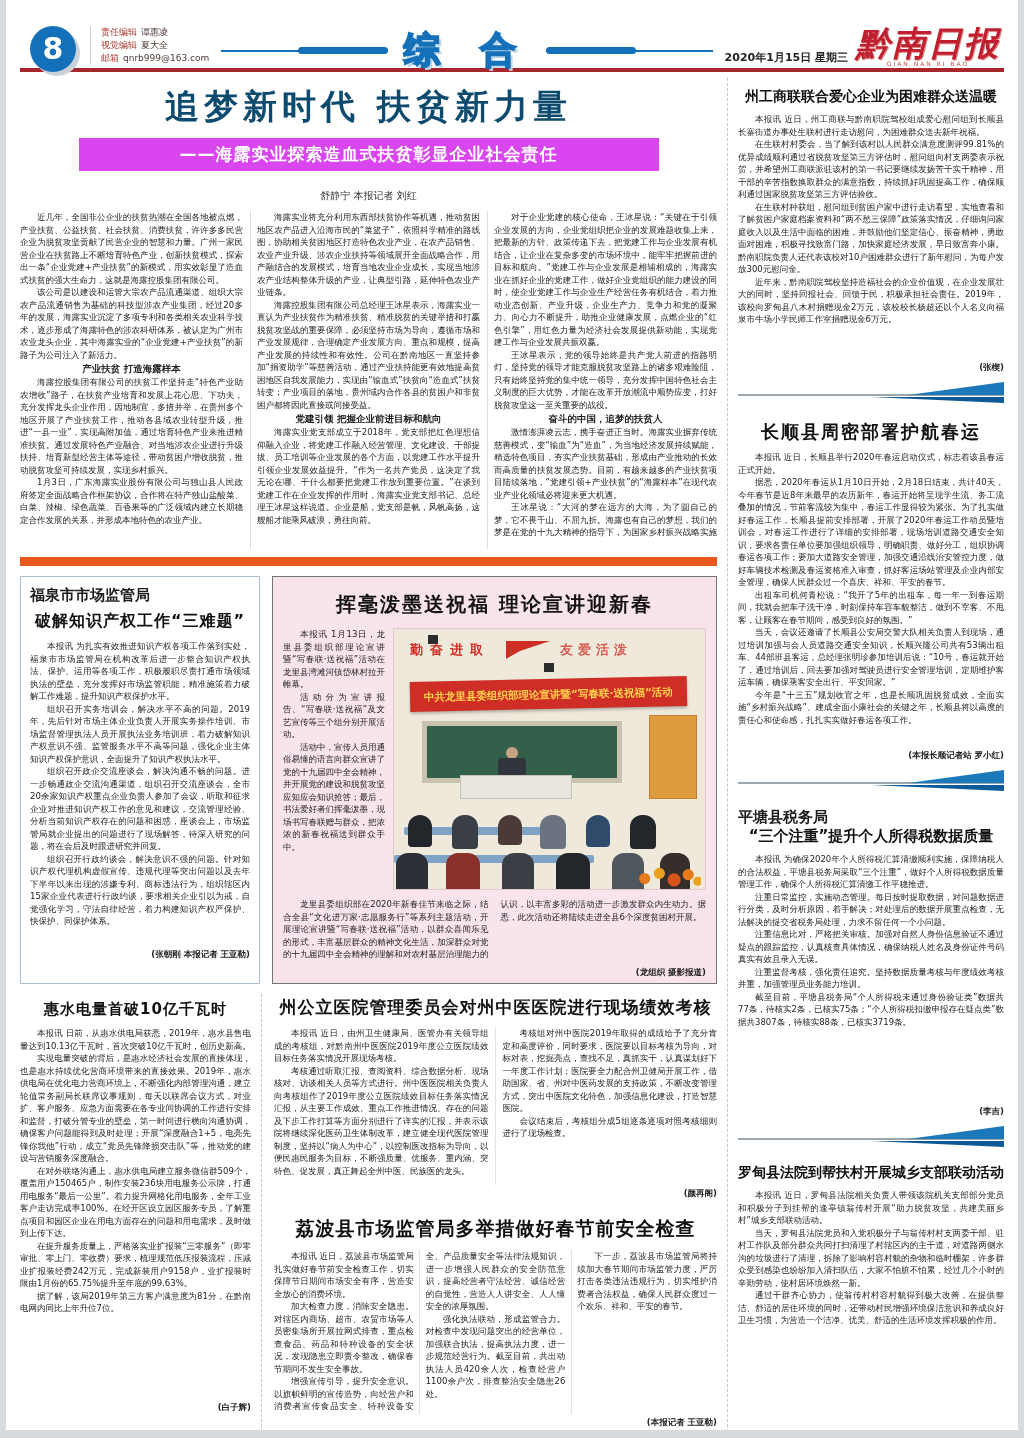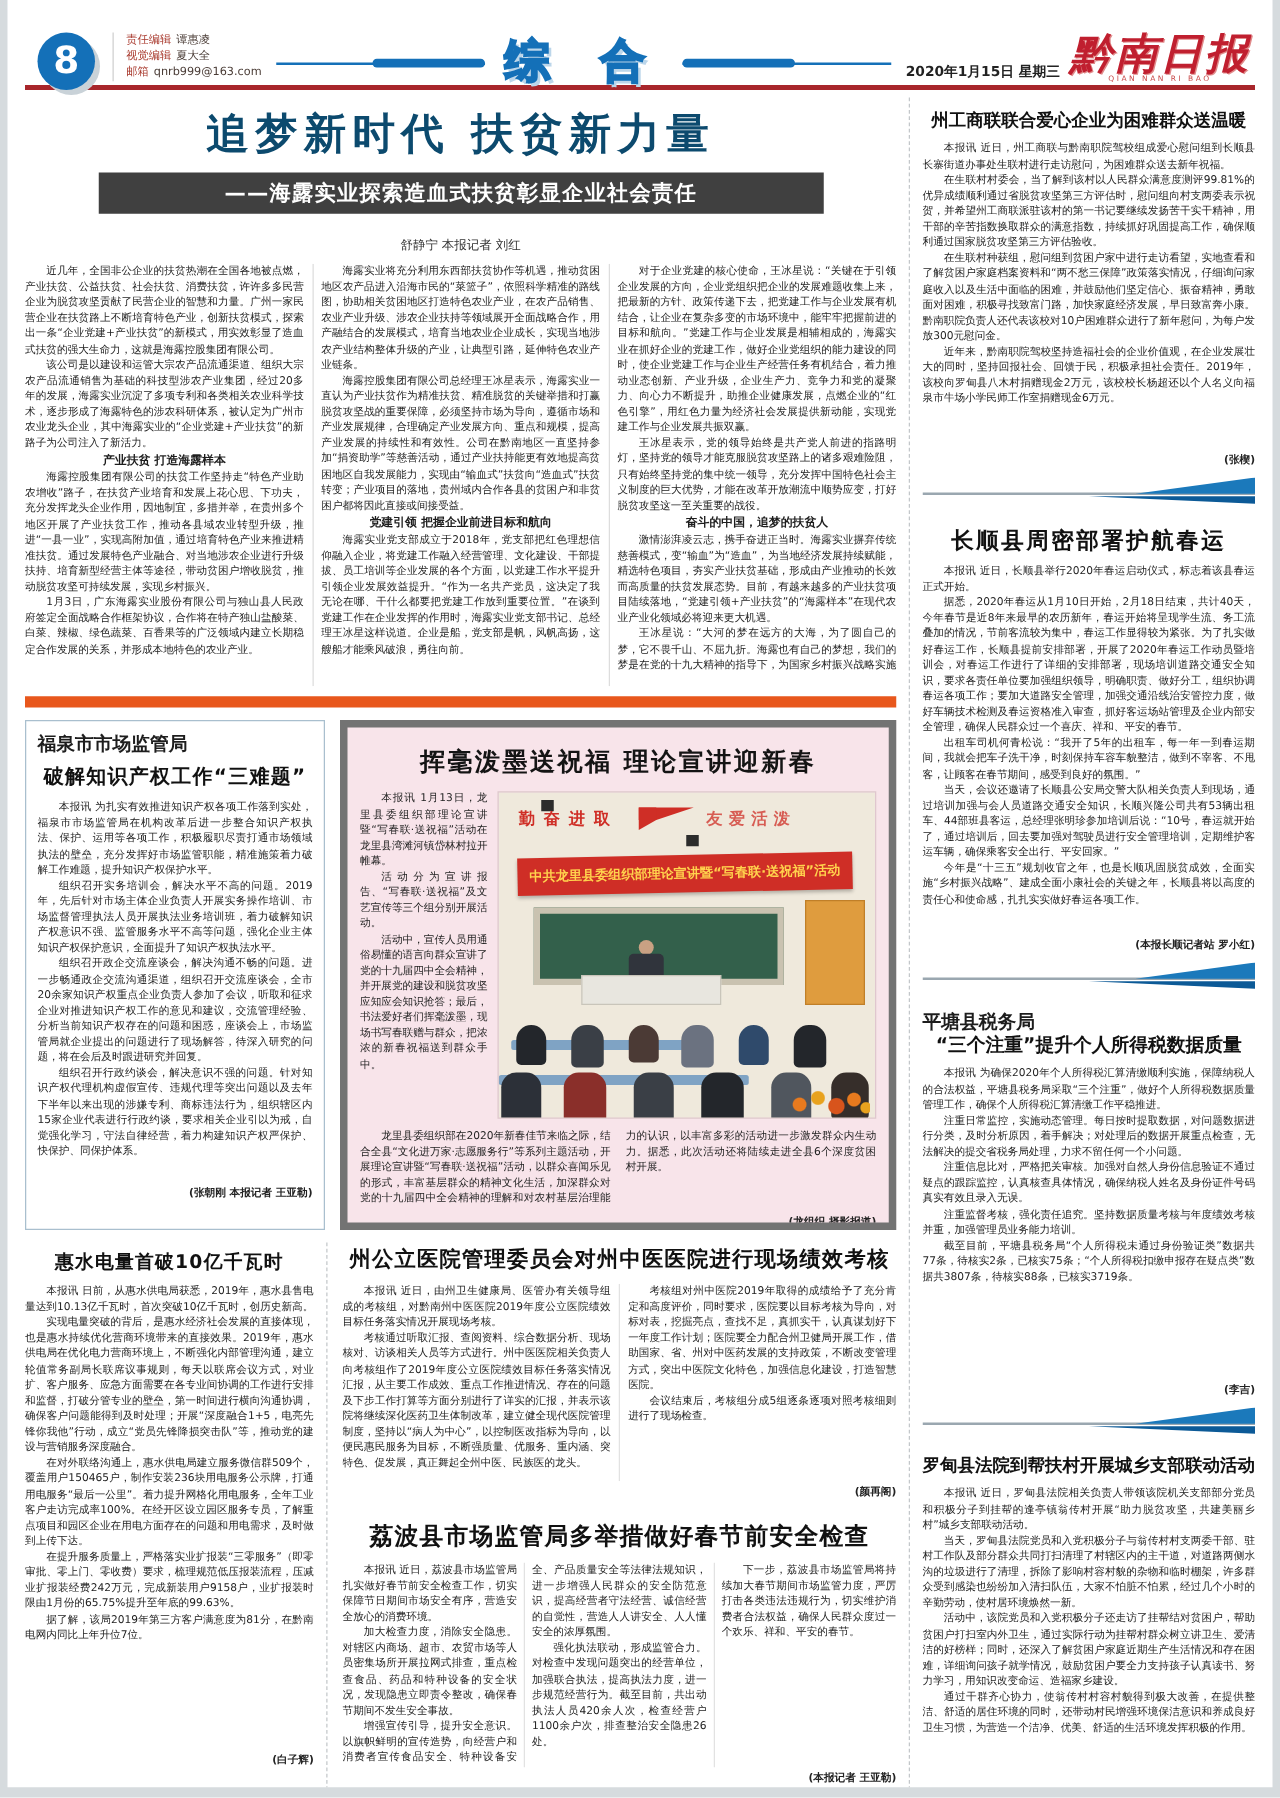--- a/index.html
+++ b/index.html
@@ -29,38 +29,38 @@
   .masthead .py { font-size:6px; color:#c84a4a; letter-spacing:2px; }
   .redrule { height:4px; background:#a8262b; margin-top:4px; }
 
   
   .content { display:flex; margin-top:6px; }
   .main { width:712px; }
   .sidebar { flex:1; margin-left:10px; border-left:1px dashed #c3c7ca; padding-left:10px; }
 
   
   .feat-title { text-align:center; font-size:34px; font-weight:900; letter-spacing:5px; color:#0c4a6e; margin-top:6px; }
-  .feat-band { margin:8px auto 0; width:580px; background:#404040; color:#fff; font-size:17px; font-weight:bold;
+  .feat-band { margin:8px auto 0; width:580px; background:#d946ef; color:#fff; font-size:17px; font-weight:bold;
                text-align:center; padding:5px 0; letter-spacing:1px; }
   .feat-byline { text-align:center; font-size:10px; color:#333; margin-top:18px; }
   .feat-body { margin-top:8px; height:338px; overflow:hidden; column-count:3; column-gap:14px; column-fill:auto;
                column-rule:1px solid #ddd; }
   .para { font-size:8.5px; line-height:12.5px; color:#232323; text-align:justify; text-indent:2em; }
   .subhead { font-size:9.5px; font-weight:bold; text-align:center; color:#1d1d1d; line-height:15px; }
   .orange-bar { height:9px; background:#e8571c; margin-top:8px; }
 
   
   .midrow { display:flex; margin-top:10px; height:408px; }
   .fq-box { width:240px; border:1px solid #a9bfce; padding:9px 9px 6px; overflow:hidden; }
   .kicker { font-size:15px; font-weight:bold; color:#1d1d1d; }
   .fq-head { font-size:16px; font-weight:900; text-align:center; letter-spacing:1px; margin:6px 0 8px; color:#111; }
   .fq-body { height:306px; overflow:hidden; }
   .sig { text-align:right; font-size:8.5px; font-weight:bold; color:#232323; margin-top:3px; }
 
-  .pink-box { flex:1; margin-left:12px; background:#f8e4ea; border:6px solid #737373; padding:8px 10px; overflow:hidden; }
+  .pink-box { flex:1; margin-left:12px; background:#f8e4ea; border:1px solid #737373; padding:8px 10px; overflow:hidden; }
   .pink-head { text-align:center; font-size:20px; font-weight:900; letter-spacing:2px; color:#141414; margin-top:6px; }
   .pink-top { display:flex; margin-top:10px; height:262px; }
   .pink-left { width:102px; overflow:hidden; }
   .pink-left .para { font-size:8.5px; line-height:12.5px; }
   .pink-bottom { margin-top:8px; height:66px; overflow:hidden; column-count:2; column-gap:12px; column-fill:auto; }
 
   
   .photo { flex:1; margin-left:8px; position:relative; background:#efe9dc; border:1px solid #e0c6cf; overflow:hidden; }
   .spk { position:absolute; width:10px; height:9px; background:#2c2c2c; }
   .slogans { position:absolute; top:12px; left:16px; right:8px; display:flex; align-items:center; }
@@ -317,21 +317,20 @@
         <rect x="0" y="12" width="250" height="2" fill="#9aa7b0"></rect>
         <polygon points="250,0 250,13 160,13" fill="#1b79bb"></polygon>
         <polygon points="250,15 250,21 125,15" fill="#0c5a97"></polygon>
       </svg>
 
       <section class="sb-art">
         <h2 class="sb-head">罗甸县法院到帮扶村开展城乡支部联动活动</h2>
         <div class="sb-body fx-a4">
             <p class="para">本报讯 近日，罗甸县法院相关负责人带领该院机关支部部分党员和积极分子到挂帮的逢亭镇翁传村开展“助力脱贫攻坚，共建美丽乡村”城乡支部联动活动。</p>
             <p class="para">当天，罗甸县法院党员和入党积极分子与翁传村村支两委干部、驻村工作队及部分群众共同打扫清理了村辖区内的主干道，对道路两侧水沟的垃圾进行了清理，拆除了影响村容村貌的杂物和临时棚架，许多群众受到感染也纷纷加入清扫队伍，大家不怕脏不怕累，经过几个小时的辛勤劳动，使村居环境焕然一新。</p>
-            <p class="para">活动中，该院党员和入党积极分子还走访了挂帮结对贫困户，帮助贫困户打扫室内外卫生，通过实际行动为挂帮村群众树立讲卫生、爱清洁的好榜样；同时，还深入了解贫困户家庭近期生产生活情况和存在困难，详细询问孩子就学情况，鼓励贫困户要全力支持孩子认真读书、努力学习，用知识改变命运、造福家乡建设。</p>
             <p class="para">通过干群齐心协力，使翁传村村容村貌得到极大改善，在提供整洁、舒适的居住环境的同时，还带动村民增强环境保洁意识和养成良好卫生习惯，为营造一个洁净、优美、舒适的生活环境发挥积极的作用。</p>
           </div>
         <div class="sig">(本报记者 王亚勒)</div>
       </section>
 
     </aside>
   </div>
 </div>
 
 </body></html>

